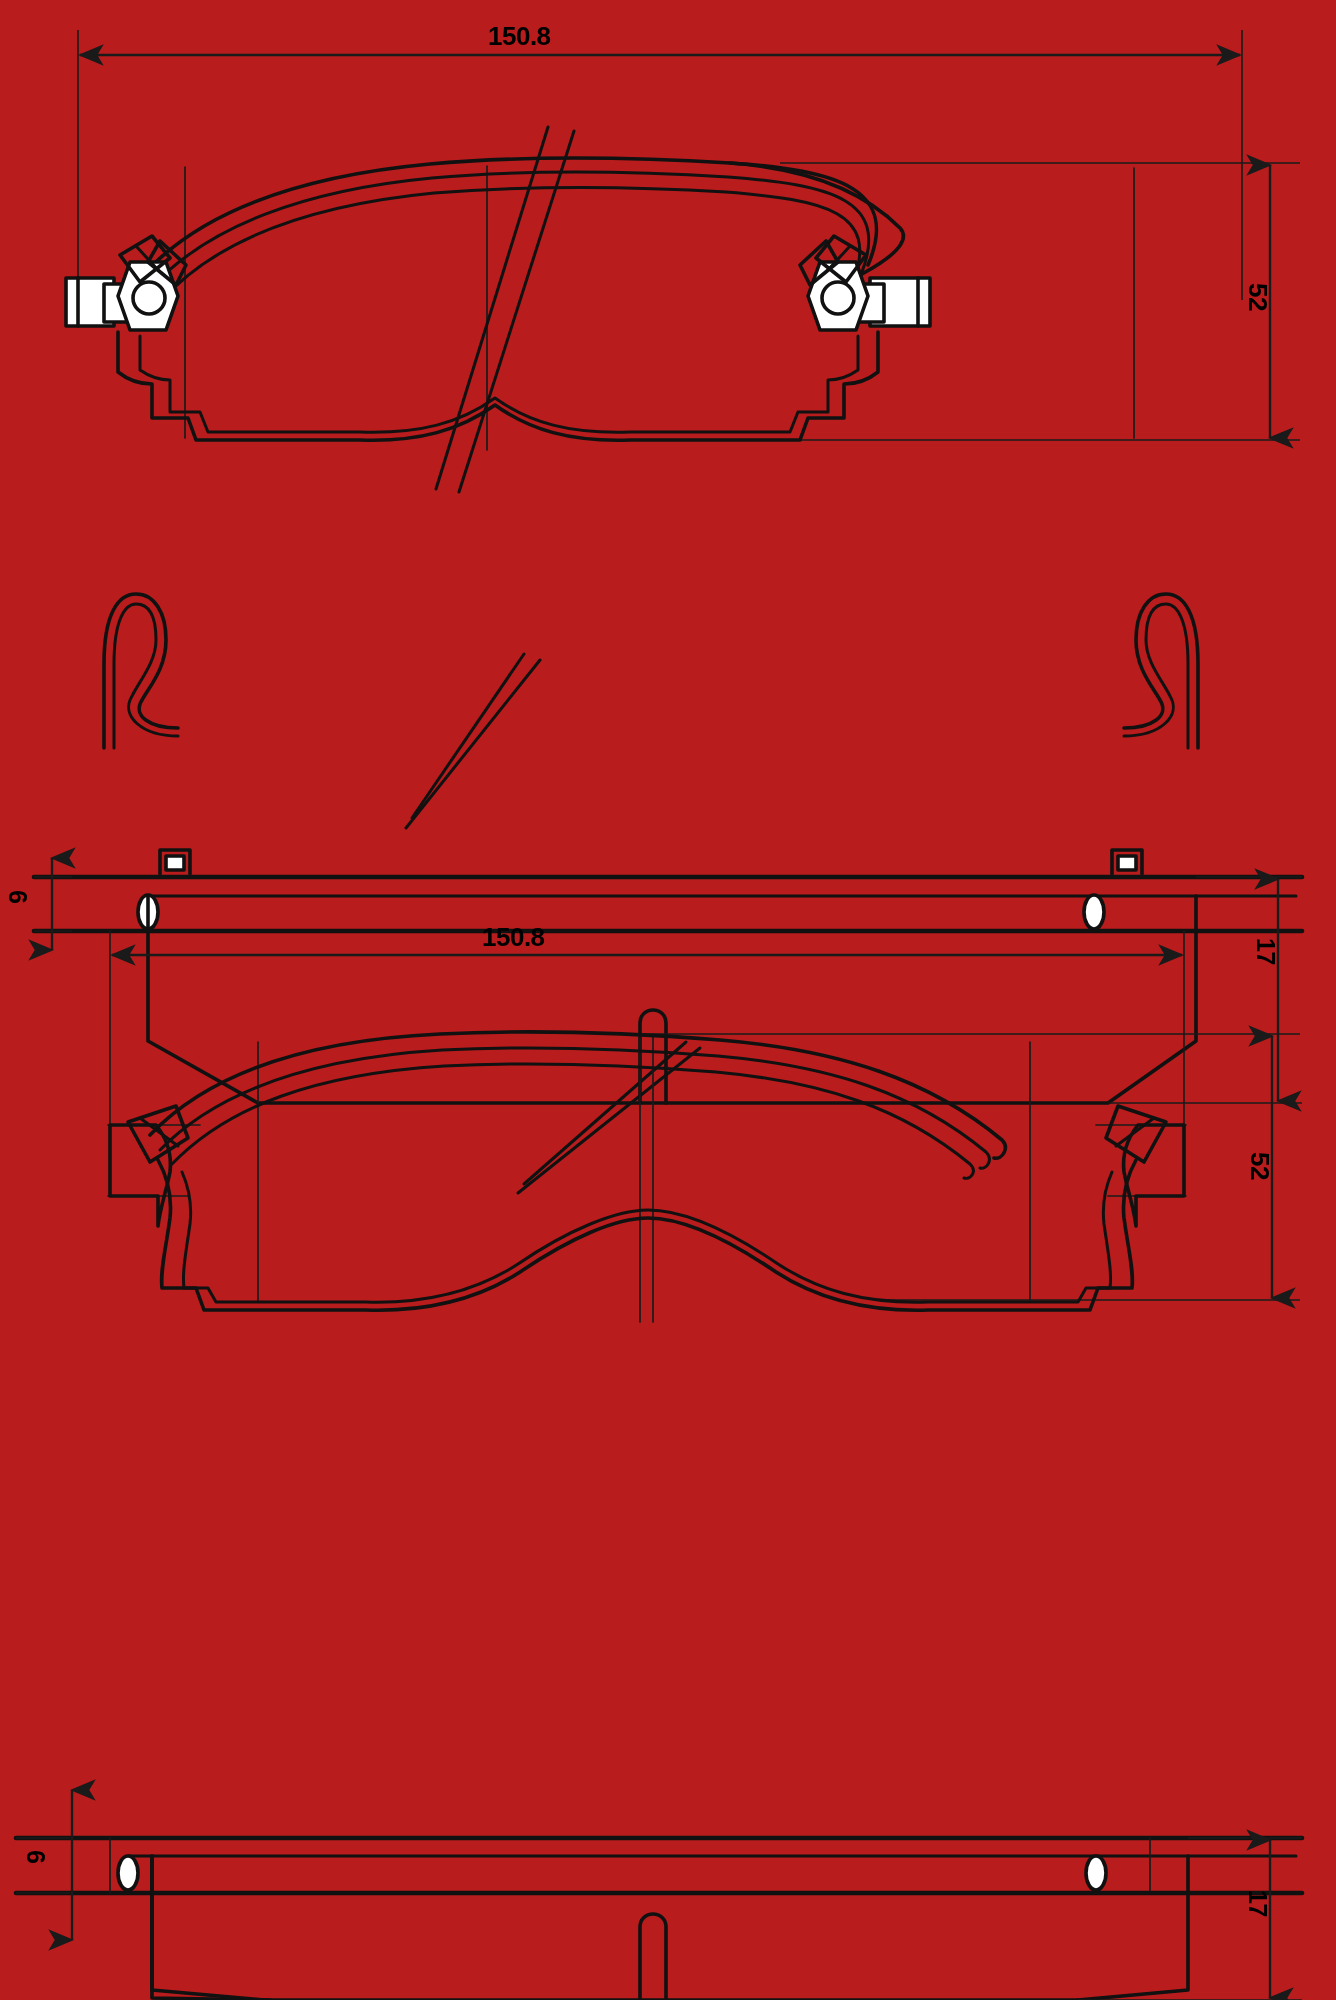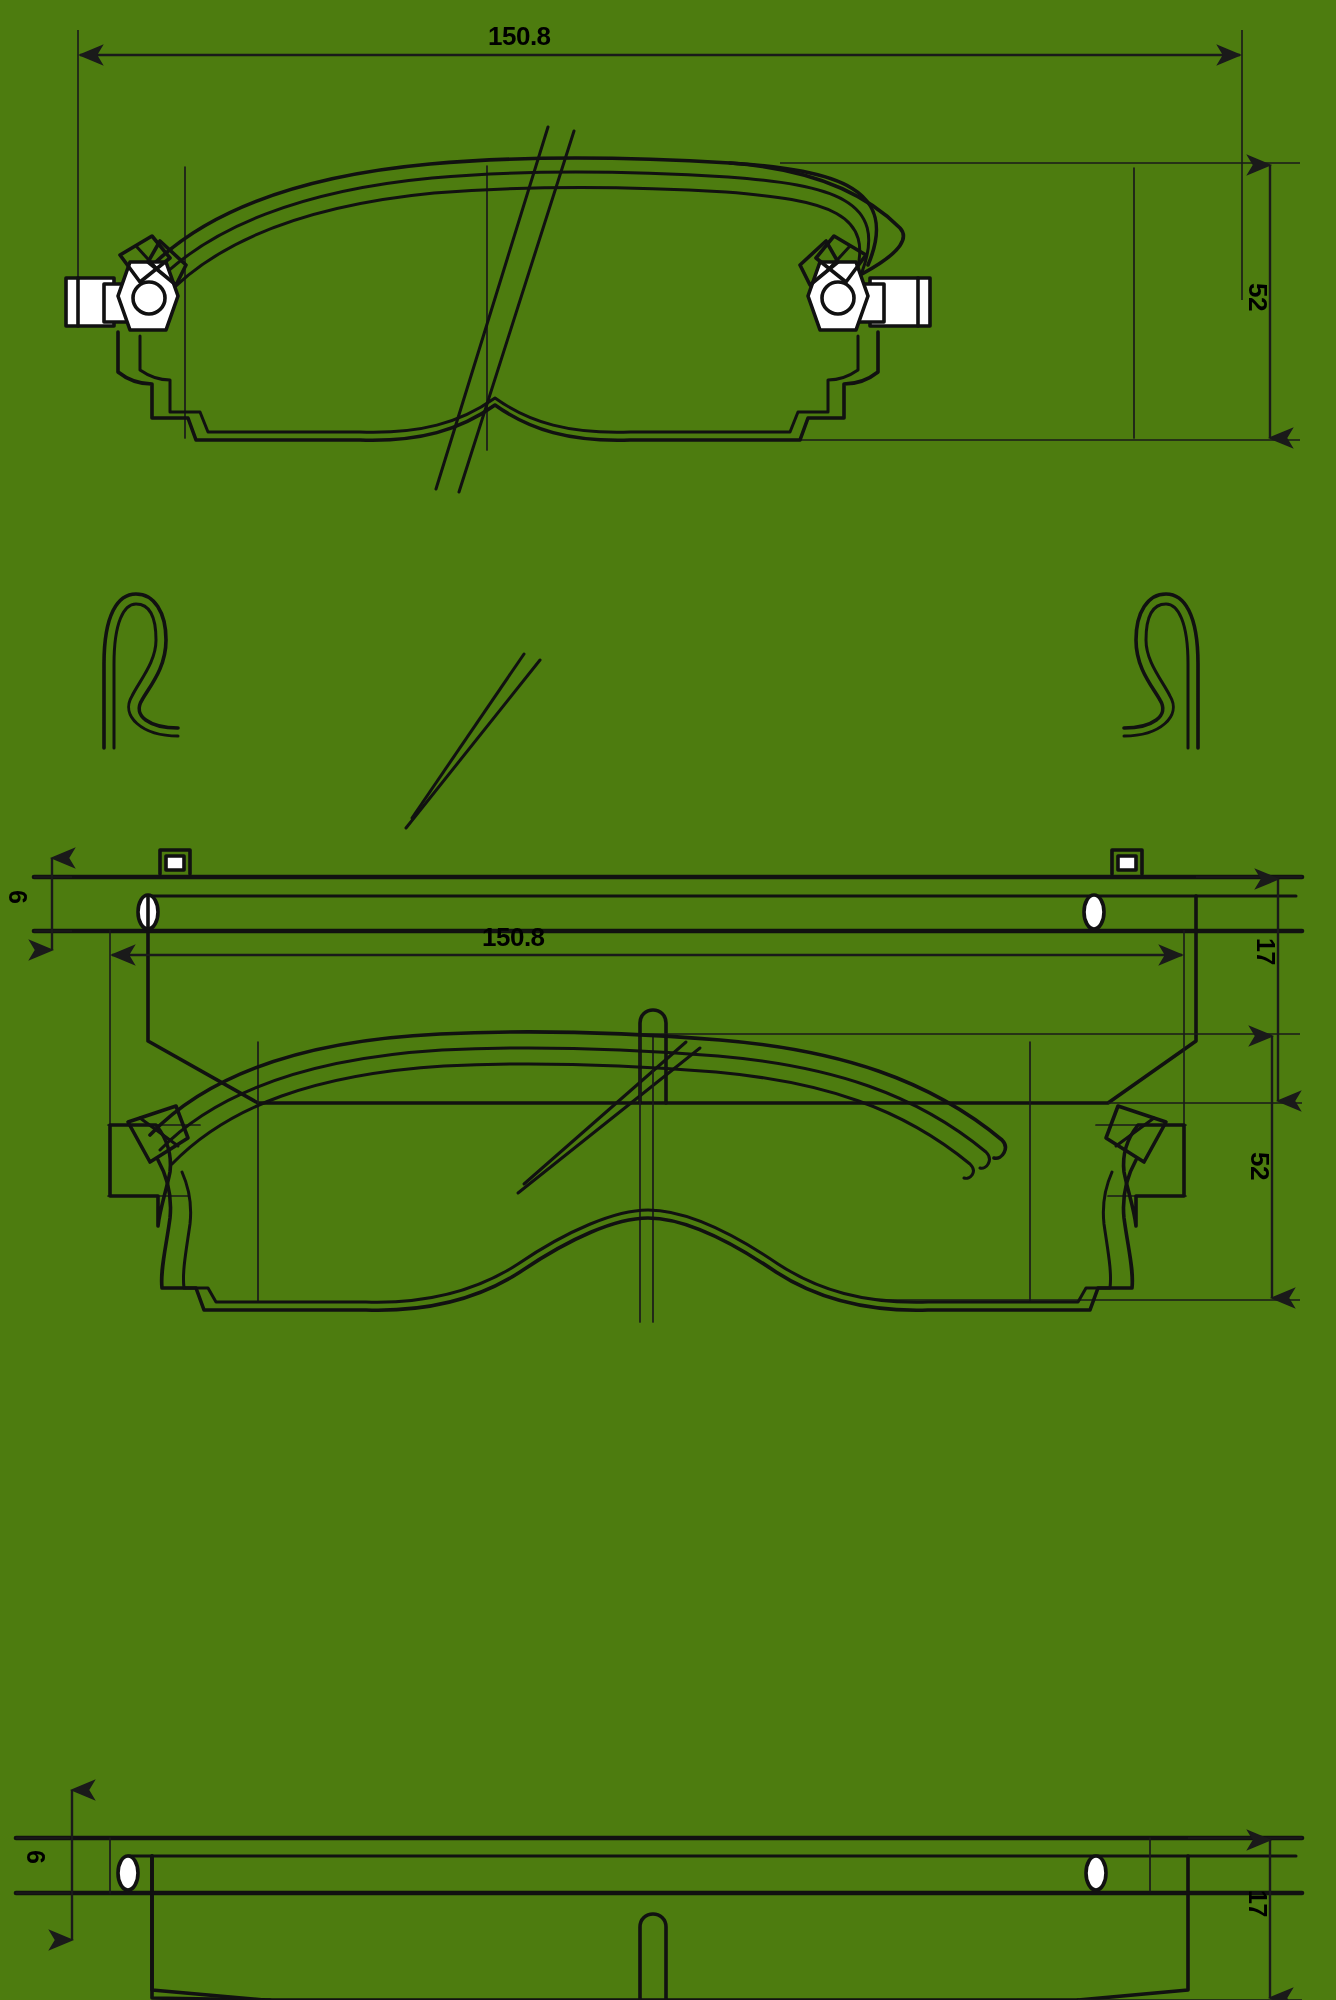--- a/index.html
+++ b/index.html
@@ -11,21 +11,21 @@
   body {
     width: 1336px;
     height: 2000px;
     font-family: "Liberation Sans", sans-serif;
     -webkit-font-smoothing: antialiased;
   }
   #drawing-root {
     position: relative;
     width: 1336px;
     height: 2000px;
-    background: #4d7c0f;
+    background: #b91c1c;
     overflow: hidden;
   }
   svg.sheet {
     position: absolute;
     top: 0;
     left: 0;
     width: 1336px;
     height: 2000px;
     display: block;
   }

